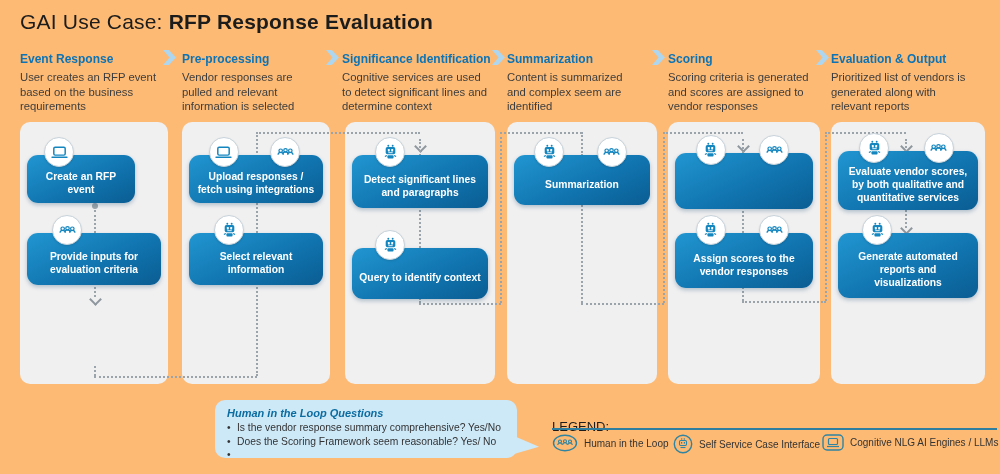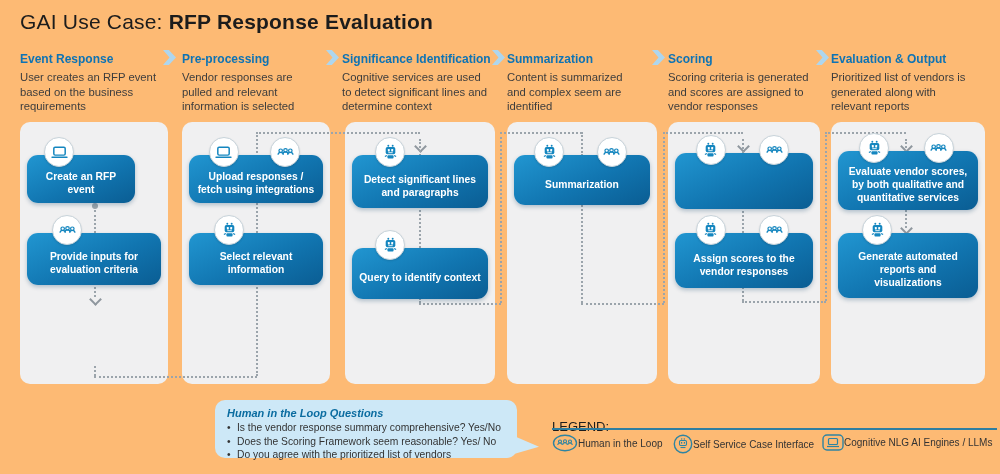--- a/index.html
+++ b/index.html
@@ -37,21 +37,21 @@
   .callout { position:absolute; left:215px; top:400px; width:302px; height:58px; background:#cde8f7;
              border-radius:10px; z-index:3; padding:7px 12px; box-sizing:border-box; }
   .callout-tail { position:absolute; left:514px; top:436px; width:25px; height:18px; background:#cde8f7;
                   clip-path:polygon(0 0, 100% 60%, 0 100%); z-index:3; }
   .callout-title { font-size:11px; font-weight:700; font-style:italic; color:#0a6ca0; margin-bottom:2px; }
   .callout-bullet { display:flex; font-size:10.3px; color:#333333; line-height:1.33; }
   .callout-bullet .bl { width:10px; flex:0 0 10px; }
 
   .legend-title { position:absolute; left:552px; top:411px; font-size:13px; font-weight:400; color:#1c1c1c;margin-top:8px; }
   .legend-rule  { position:absolute; left:552px; top:428px; width:445px; height:0; border-top:2px solid #2e7ea0; }
-  .legend-item  { position:absolute; top:434px; display:flex; align-items:center; }
+  .legend-item  { position:absolute; top:434px; display:flex; align-items:center; gap:6px; }
   .legend-item .legend-label { font-size:10px; color:#333333; white-space:nowrap; }
   .legend-item svg { display:block; }
 </style>
 </head>
 <body>
 
 <div class="stage">
 
   <div class="page-title">
     <span>GAI Use Case: </span><span class="t-bold">RFP Response Evaluation</span>
@@ -321,21 +321,20 @@
     <div class="callout-bullet">
       <span class="bl">•</span>
       <span>Is the vendor response summary comprehensive? Yes/No</span>
     </div>
     <div class="callout-bullet">
       <span class="bl">•</span>
       <span>Does the Scoring Framework seem reasonable?  Yes/ No</span>
     </div>
     <div class="callout-bullet">
       <span class="bl">•</span>
-      <span>Do you agree with the prioritized list of vendors</span>
     </div>
   </div>
   <div class="callout-tail"></div>
 
   <div class="legend-title">LEGEND:</div>
   <div class="legend-rule"></div>
 
   <div class="legend-item" style="left:552px">
     <span>
       <svg width="26" height="18" viewBox="0 0 26 18" fill="none" stroke="#2e84a2">

